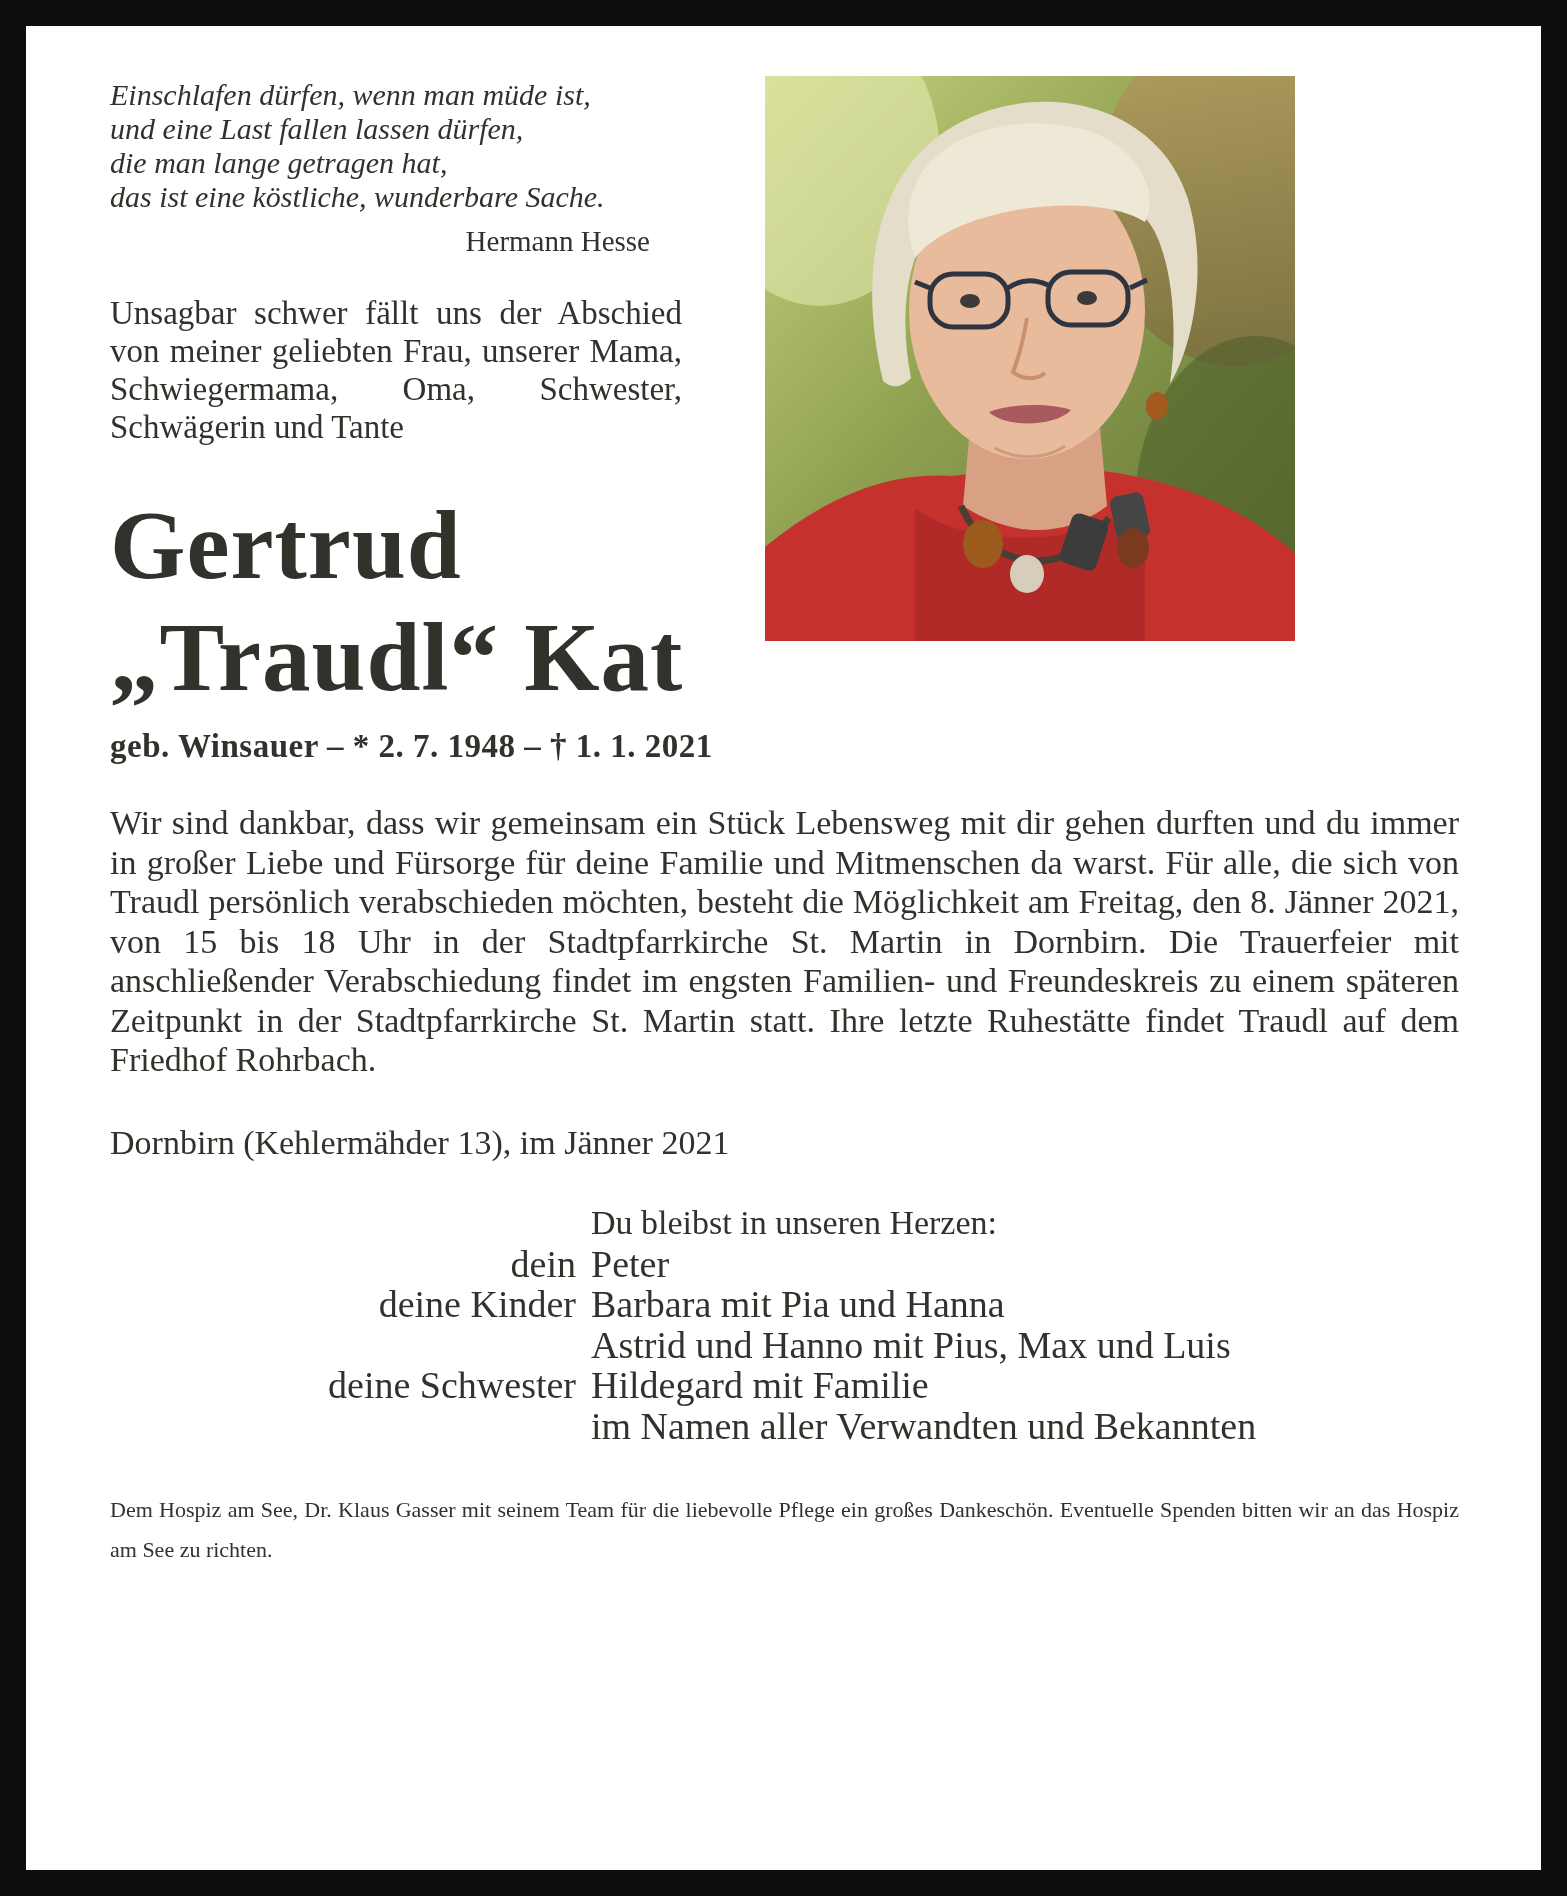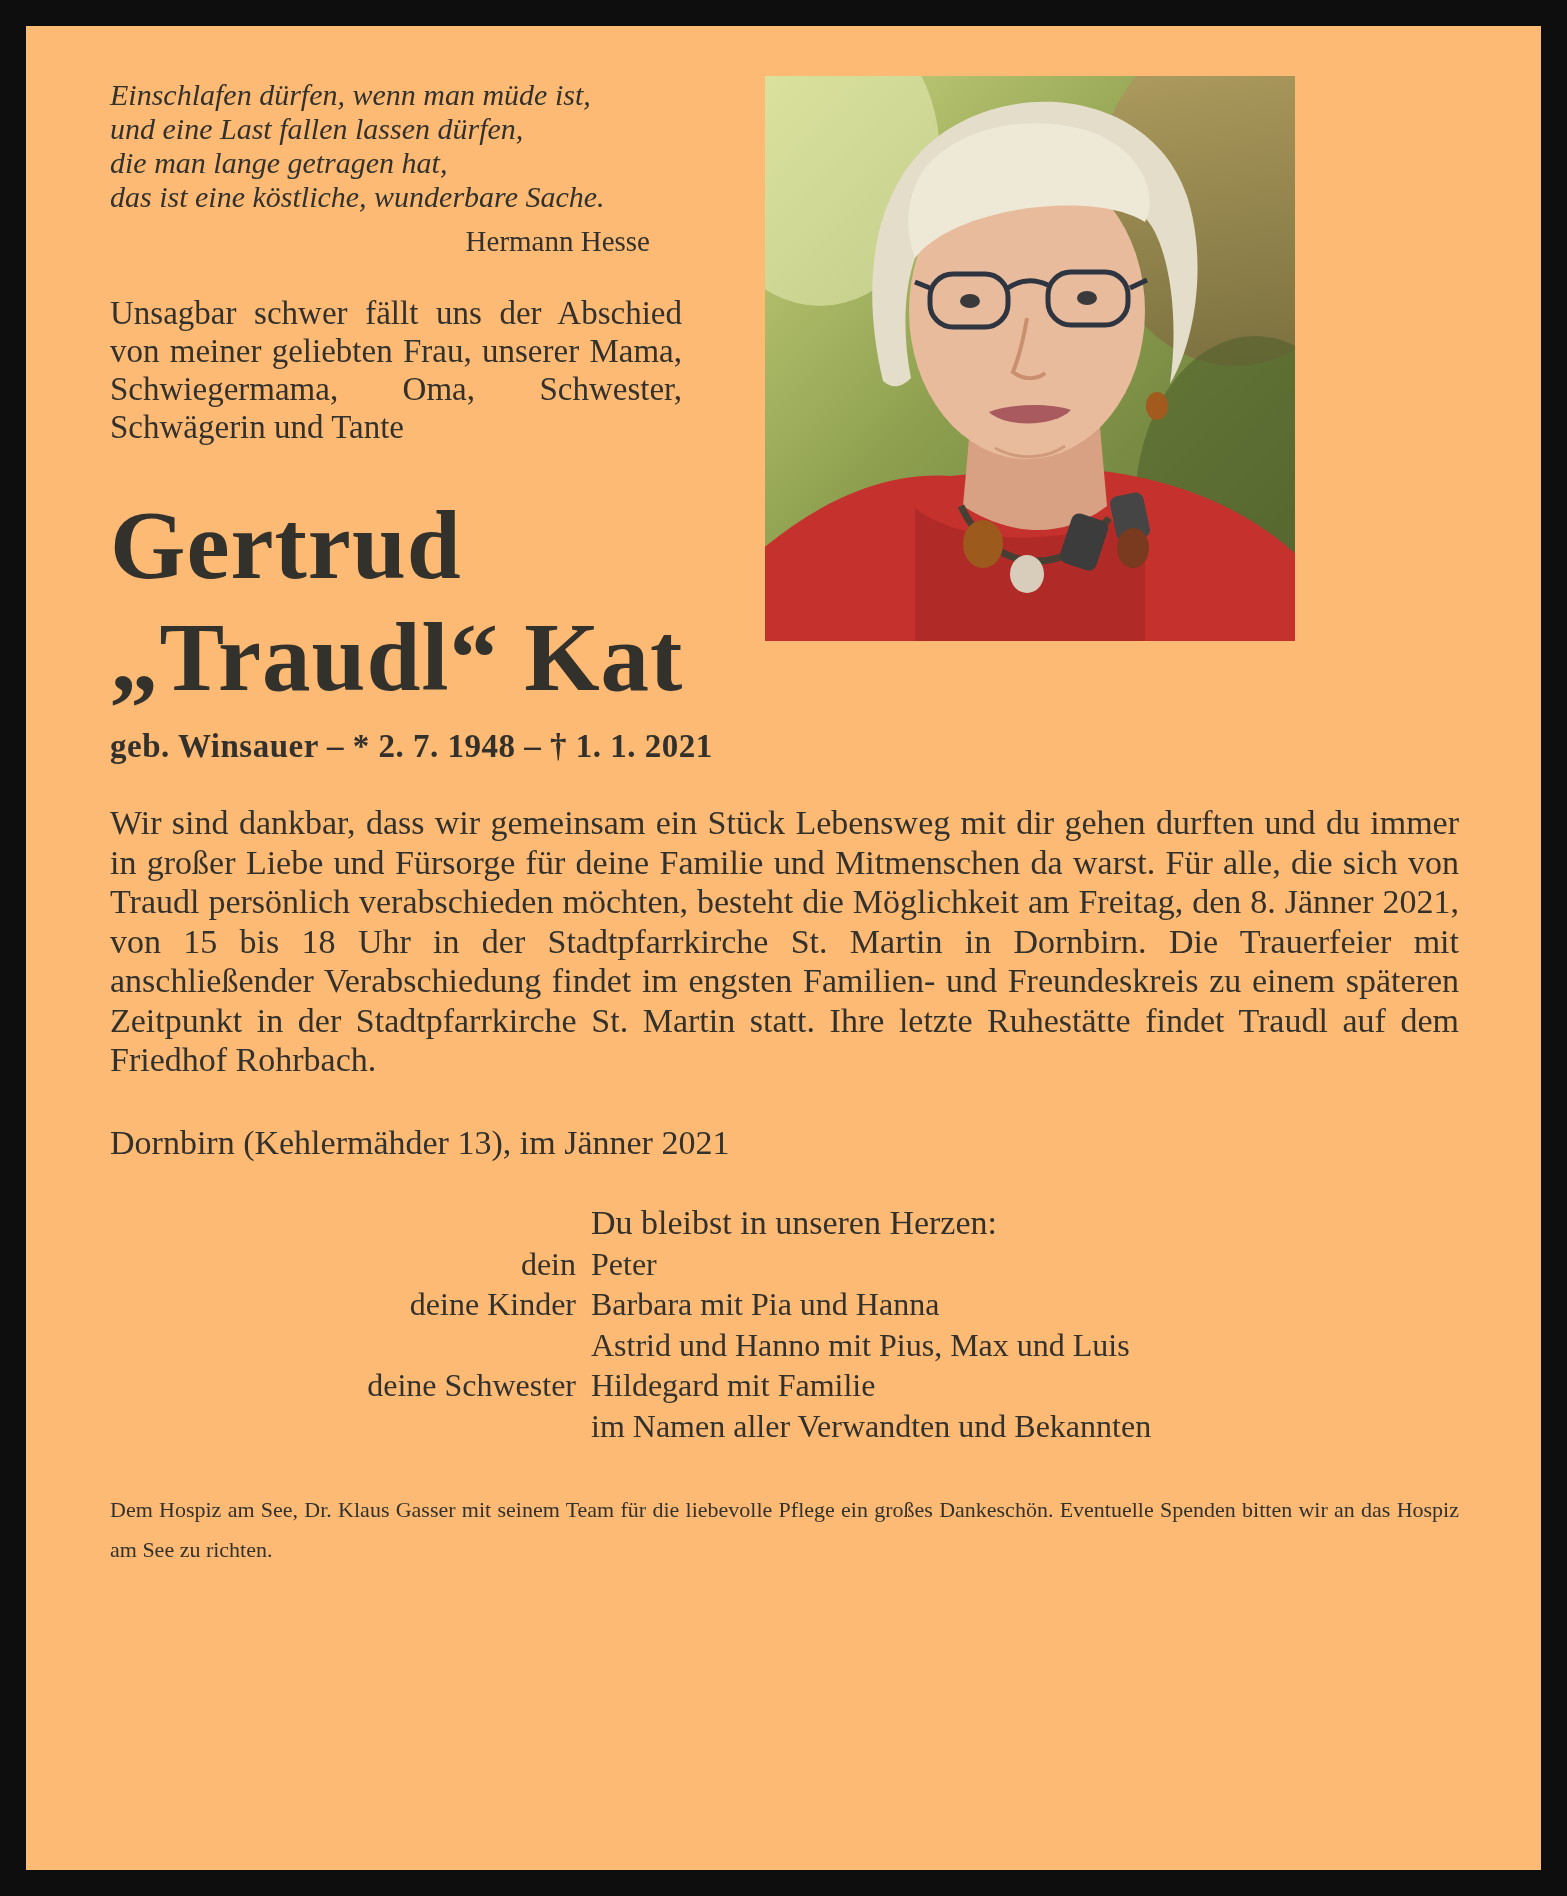--- a/index.html
+++ b/index.html
@@ -1,21 +1,21 @@
 <!DOCTYPE html>
 <html lang="de"><head>
 <meta charset="utf-8">
 <style>
   html, body { margin: 0; padding: 0; background: #222; }
   .page {
     position: relative;
     width: 1567px;
     height: 1896px;
     box-sizing: border-box;
-    background: #fdba74;
+    background: #ffffff;
     border: 26px solid var(--frame, #0e0e0e);
     font-family: "Liberation Serif", "DejaVu Serif", serif;
     color: var(--text, #33312c);
     overflow: hidden;
   }
   .content {
     box-sizing: border-box;
     padding: 50px 82px 0 84px;
     width: 100%;
     height: 100%;
@@ -89,21 +89,21 @@
   }
 
   .hearts-line {
     font-size: 34px;
     margin: 42px 0 0 481px;
   }
 
   .family-list { margin-top: 2px; }
   .family-row {
     display: flex;
-    font-size: 32px;
+    font-size: 38px;
     line-height: 40.5px;
   }
   .family-label {
     flex: 0 0 466px;
     text-align: right;
     padding-right: 15px;
     box-sizing: content-box;
   }
   .family-value { flex: 1 1 auto; }
 

